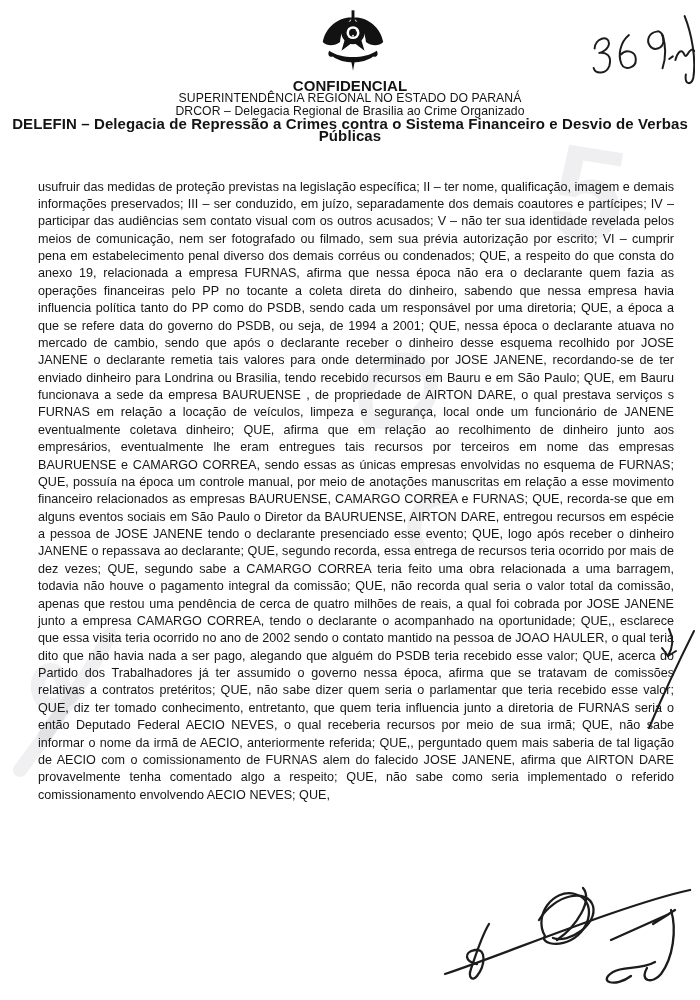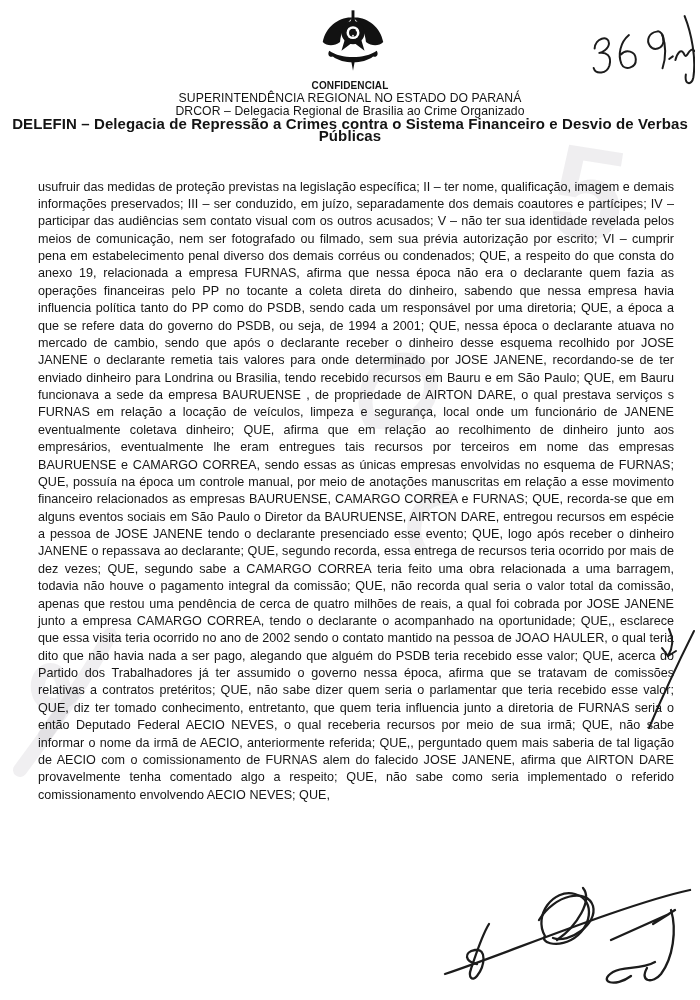--- a/index.html
+++ b/index.html
@@ -6,21 +6,21 @@
   .page{
     position:relative;width:700px;height:1000px;margin:0 auto;
     background:#ffffff;overflow:hidden;
     font-family:"Liberation Sans","DejaVu Sans",sans-serif;
     color:#141414;
   }
   
   .header{position:absolute;top:80px;left:0;width:700px;text-align:center;}
   .h-line{line-height:12.3px;font-size:12.2px;letter-spacing:0.1px;}
   .h-bold{font-weight:700;}
-  .h-line.classification{font-size:10px;}
+  .h-line.classification{font-size:15px;}
   .h-line.organization{font-size:13px;}
   .h-line.delefin{font-size:15px;margin-top:1px;}
   
   .coa{position:absolute;left:317px;top:8px;width:72px;height:68px;}
   
   .body-text{
     position:absolute;left:38px;top:166px;width:636px;
     font-size:12.6px;line-height:17.38px;text-align:justify;
     color:#161616;
   }

